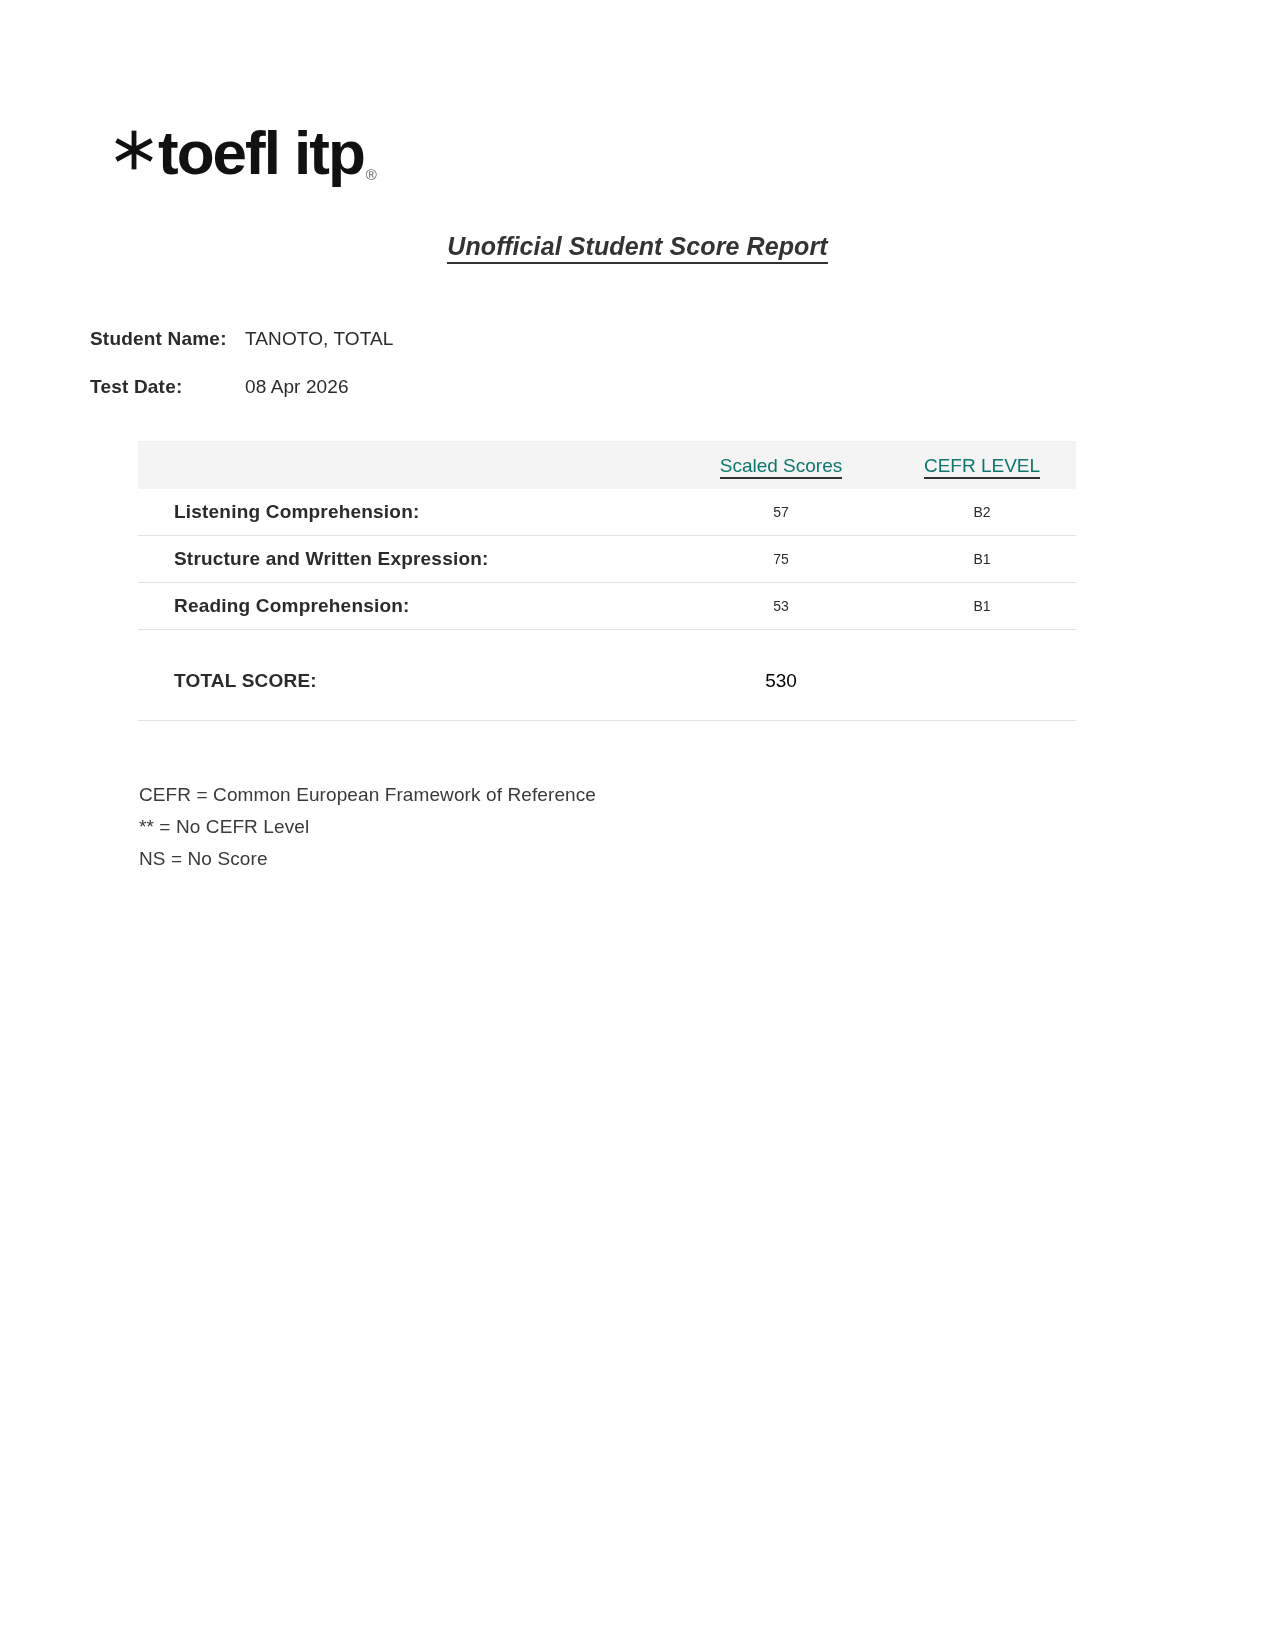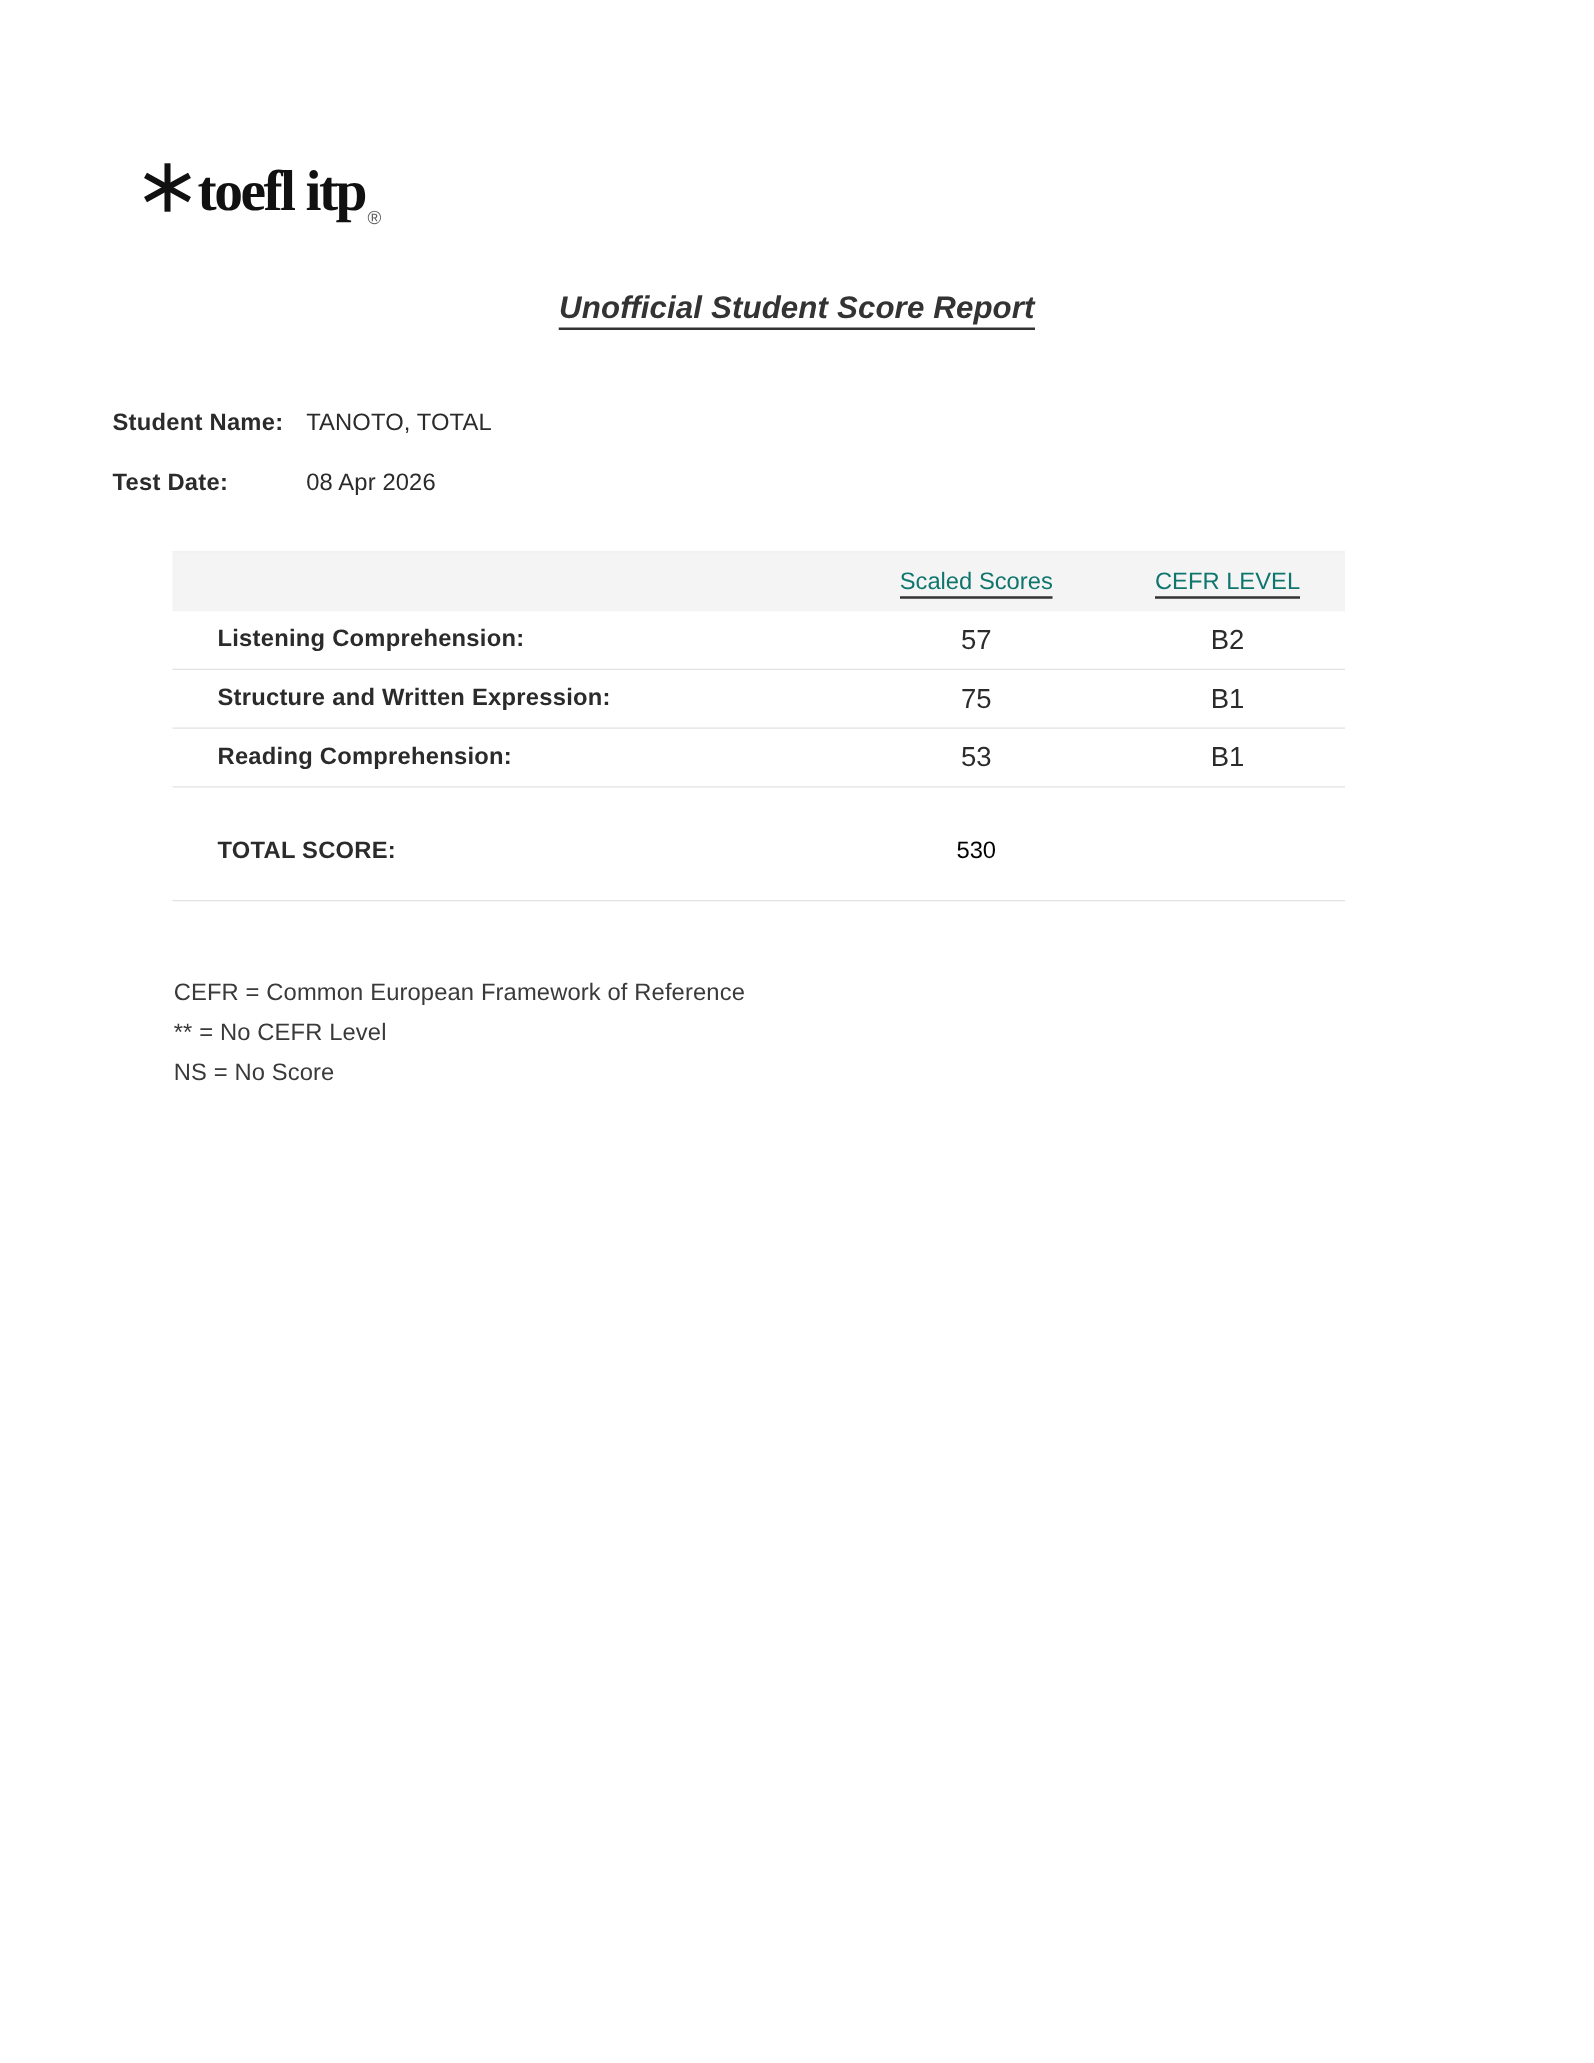--- a/index.html
+++ b/index.html
@@ -33,22 +33,22 @@
     height: 80px;
   }
   .logo-star {
     display: block;
     width: 44px;
     height: 44px;
     margin-right: 2px;
     margin-bottom: 12px;
   }
   .logo-text {
-    font-family: Liberation Serif, serif;
-    font-size: 46px;
+    font-family: Liberation Sans, sans-serif;
+    font-size: 62px;
     font-weight: bold;
     letter-spacing: -2.0px;
     color: #111111;
     line-height: 62px;
   }
   .logo-reg {
     font-family: "Liberation Sans", sans-serif;
     font-size: 15px;
     color: #5a5a5a;
     margin-left: 2px;
@@ -141,21 +141,21 @@
   .trow .col-name {
     font-size: 19px;
     font-weight: bold;
     color: #2b2b2b;
     padding-left: 36px;
     box-sizing: border-box;
     letter-spacing: 0.2px;
   }
   .trow .col-score,
   .trow .col-cefr {
-    font-size: 22px;
+    font-size: 14px;
     color: #2b2b2b;
   }
 
   .total-row {
     display: flex;
     align-items: center;
     height: 46px;
     margin-top: 28px;
     padding-bottom: 16px;
     border-bottom: 1px solid #e2e2e2;

